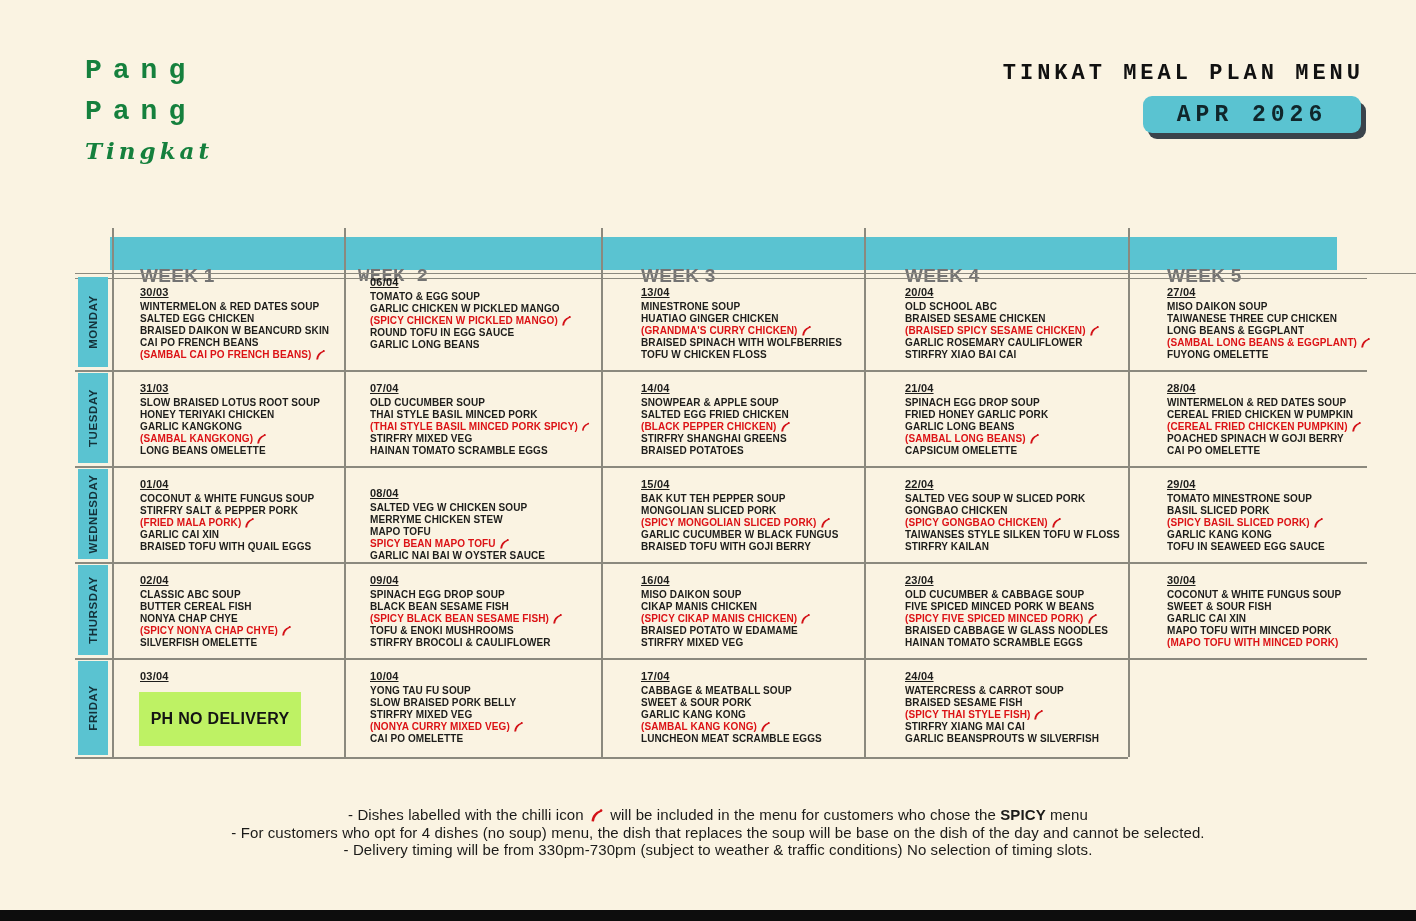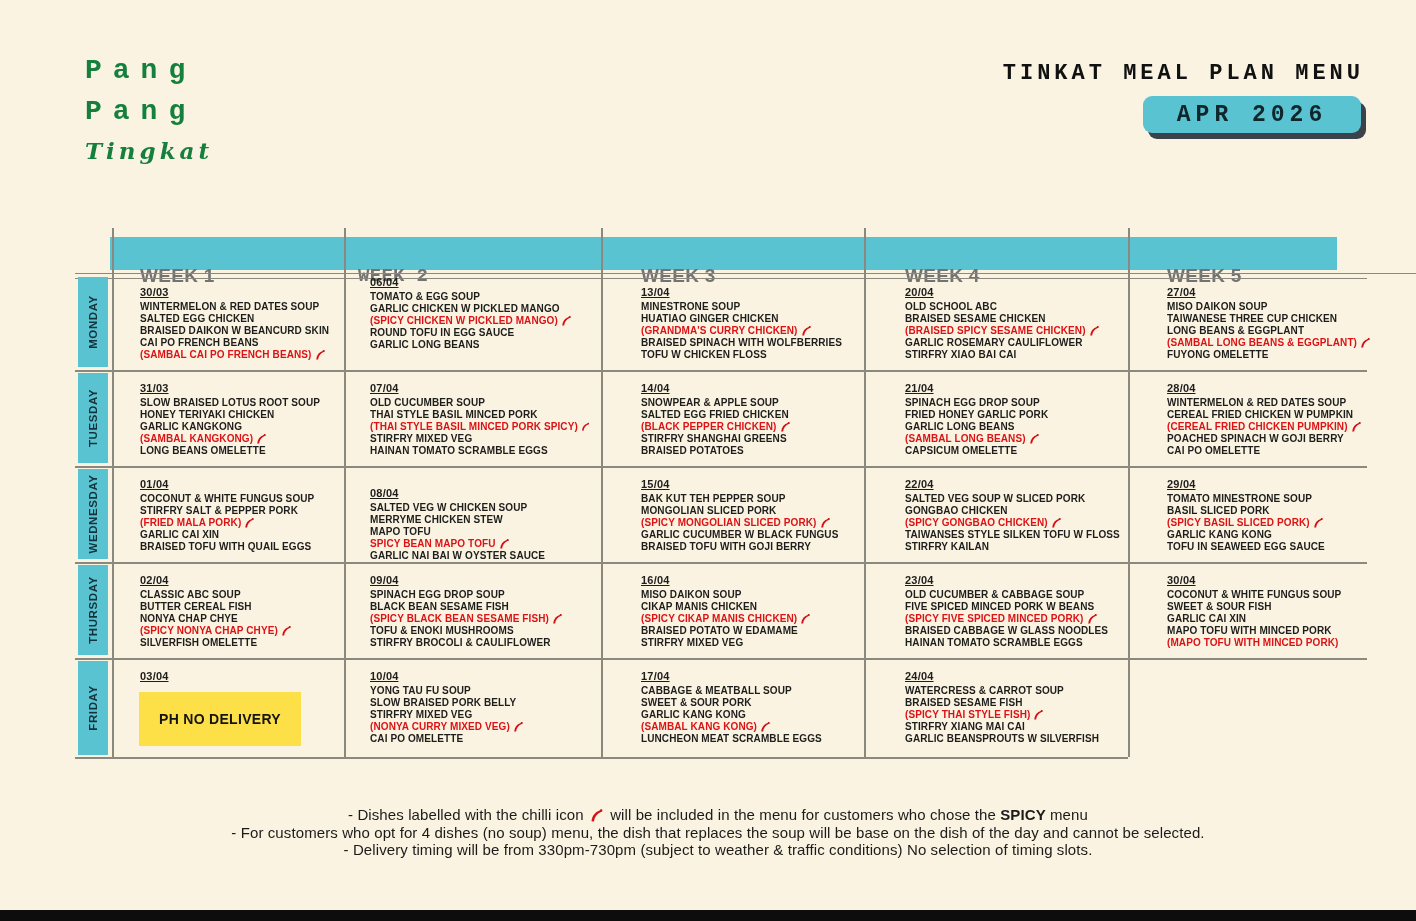--- a/index.html
+++ b/index.html
@@ -23,22 +23,22 @@
   .hline { position:absolute; height:1.5px; background:#8b897e; }
 
   .day-box { position:absolute; left:78px; width:30px; background:#5ac3d1; display:flex; align-items:center; justify-content:center; }
   .day-box span { transform:rotate(-90deg); font-weight:700; font-size:11.5px; letter-spacing:.6px; color:#14323a; white-space:nowrap; }
 
   .cell { position:absolute; color:#1d1d1b; }
   .cell-date { font-size:11px; font-weight:700; text-decoration:underline; margin-bottom:3px; letter-spacing:.2px; }
   .dish { font-size:10px; font-weight:700; line-height:11.9px; letter-spacing:.1px; white-space:nowrap; display:flex; align-items:center; gap:3px; }
   .dish.red { color:#dc1215;align-items:center; }
 
-  .ph-box { margin-top:10px; margin-left:-1px; width:162px; height:54px; background:#fde047;
-            display:flex; align-items:center; justify-content:center; font-size:14px; font-weight:700; color:#141414; letter-spacing:.3px; }
+  .ph-box { margin-top:10px; margin-left:-1px; width:162px; height:54px; background:#bef264;
+            display:flex; align-items:center; justify-content:center; font-size:16px; font-weight:700; color:#141414; letter-spacing:.3px; }
 
   .footer { position:absolute; left:28px; top:806px; width:1380px; text-align:center; color:#1b1b19; }
   .note { font-size:15px; line-height:17.6px; letter-spacing:.1px; }
   .note b { font-weight:700; }
   .note svg { vertical-align:-2px; margin:0 2px; }
 
   .bottom-bar { position:absolute; left:0; top:910px; width:1416px; height:11px; background:#0d0d0d; }
 </style>
 </head>
 <body>

